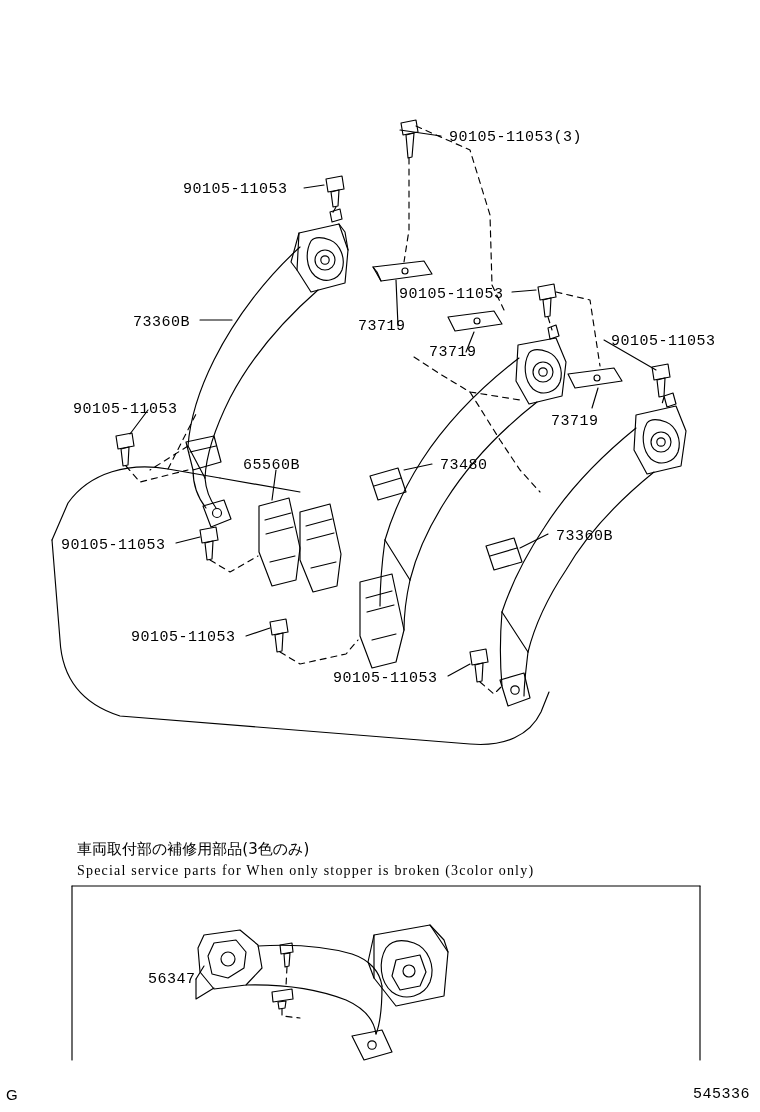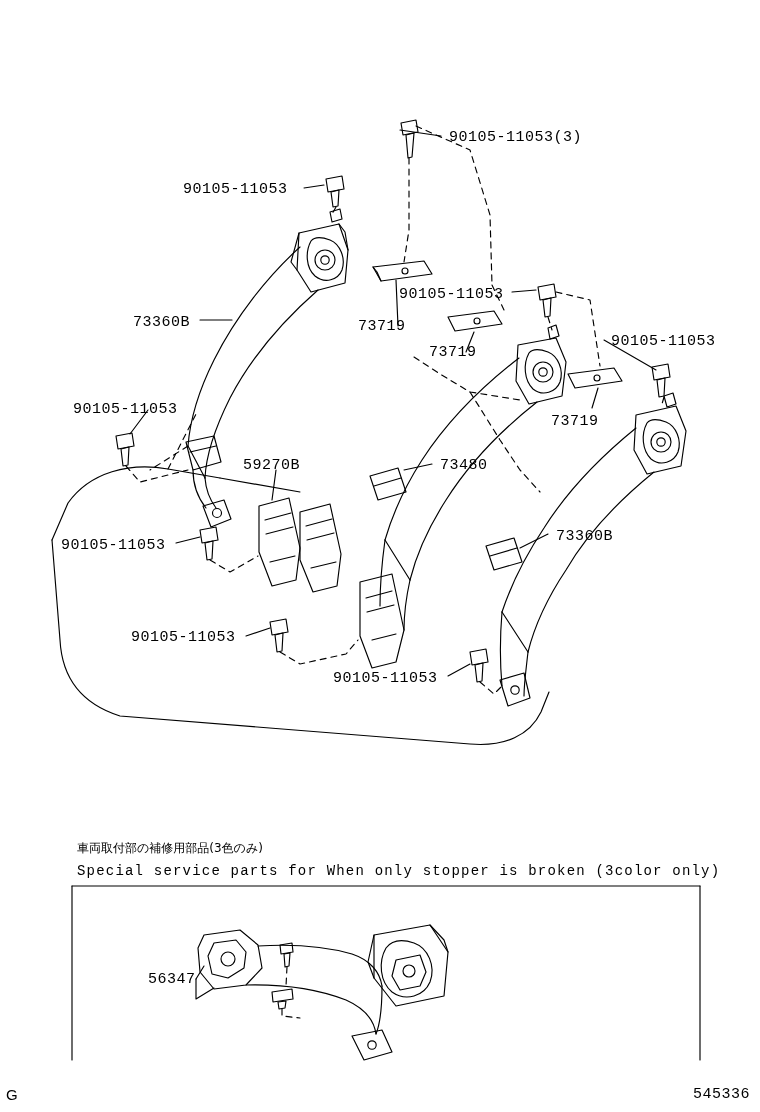--- a/index.html
+++ b/index.html
@@ -32,27 +32,27 @@
     position: absolute;
     font-family: "Liberation Mono", monospace;
     font-size: 15px;
     letter-spacing: 0.5px;
     white-space: nowrap;
     color: #000;
   }
   .jp {
     position: absolute;
     font-family: "DejaVu Sans", sans-serif;
-    font-size: 12px;
+    font-size: 15px;
     white-space: nowrap;
     color: #000;
   }
   .note-en {
     position: absolute;
-    font-family: Liberation Mono, monospace;
+    font-family: Liberation Serif, serif;
     font-size: 14px;
     letter-spacing: 1.2px;
     white-space: nowrap;
     color: #000;
   }
   .corner-g {
     position: absolute;
     left: 6px;
     top: 1086px;
     font-family: "Liberation Sans", sans-serif;
@@ -239,21 +239,21 @@
 
   <div class="lbl" style="left:449px; top:129px;">90105-11053(3)</div>
   <div class="lbl" style="left:183px; top:181px;">90105-11053</div>
   <div class="lbl" style="left:133px; top:314px;">73360B</div>
   <div class="lbl" style="left:399px; top:286px;">90105-11053</div>
   <div class="lbl" style="left:358px; top:318px;">73719</div>
   <div class="lbl" style="left:429px; top:344px;">73719</div>
   <div class="lbl" style="left:611px; top:333px;">90105-11053</div>
   <div class="lbl" style="left:551px; top:413px;">73719</div>
   <div class="lbl" style="left:73px; top:401px;">90105-11053</div>
-  <div class="lbl" style="left:243px; top:457px;">59270B</div>
+  <div class="lbl" style="left:243px; top:457px;">65560B</div>
   <div class="lbl" style="left:440px; top:457px;text-align:right;">73480</div>
   <div class="lbl" style="left:556px; top:528px;">73360B</div>
   <div class="lbl" style="left:61px; top:537px;">90105-11053</div>
   <div class="lbl" style="left:131px; top:629px;">90105-11053</div>
   <div class="lbl" style="left:333px; top:670px;">90105-11053</div>
 
   <div class="jp" style="left:77px; top:840px;">車両取付部の補修用部品(3色のみ)</div>
   <div class="note-en" style="left:77px; top:863px;">Special service parts for When only stopper is broken (3color only)</div>
 
   <svg class="layer" viewBox="0 0 760 1112">

